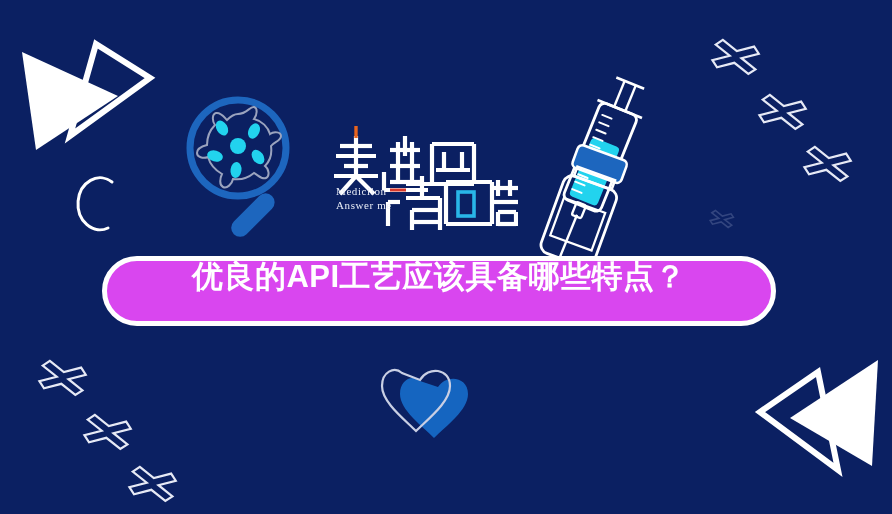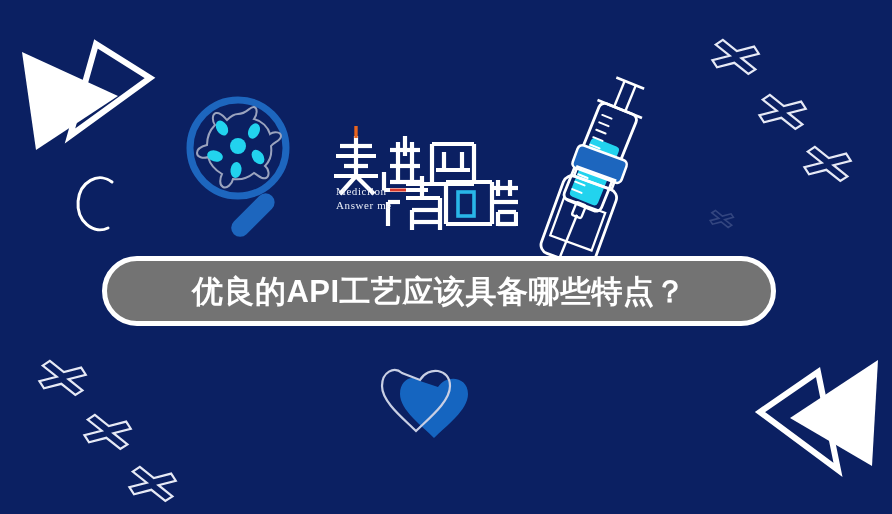--- a/index.html
+++ b/index.html
@@ -24,23 +24,22 @@
   
   #title-pill {
     position: absolute;
     left: 102px;
     top: 256px;
     width: 674px;
     height: 70px;
     box-sizing: border-box;
     border: 5px solid #FFFFFF;
     border-radius: 36px;
-    background: #737373;
+    background: #d946ef;
     display: flex;
-    align-items: center;
     justify-content: center;
   }
   #title-text {
     color: #FFFFFF;
     font-size: 31px;
     font-weight: bold;
     letter-spacing: 0.5px;
     white-space: nowrap;
     line-height: 1;
     font-family: "Liberation Sans", "DejaVu Sans", sans-serif;

